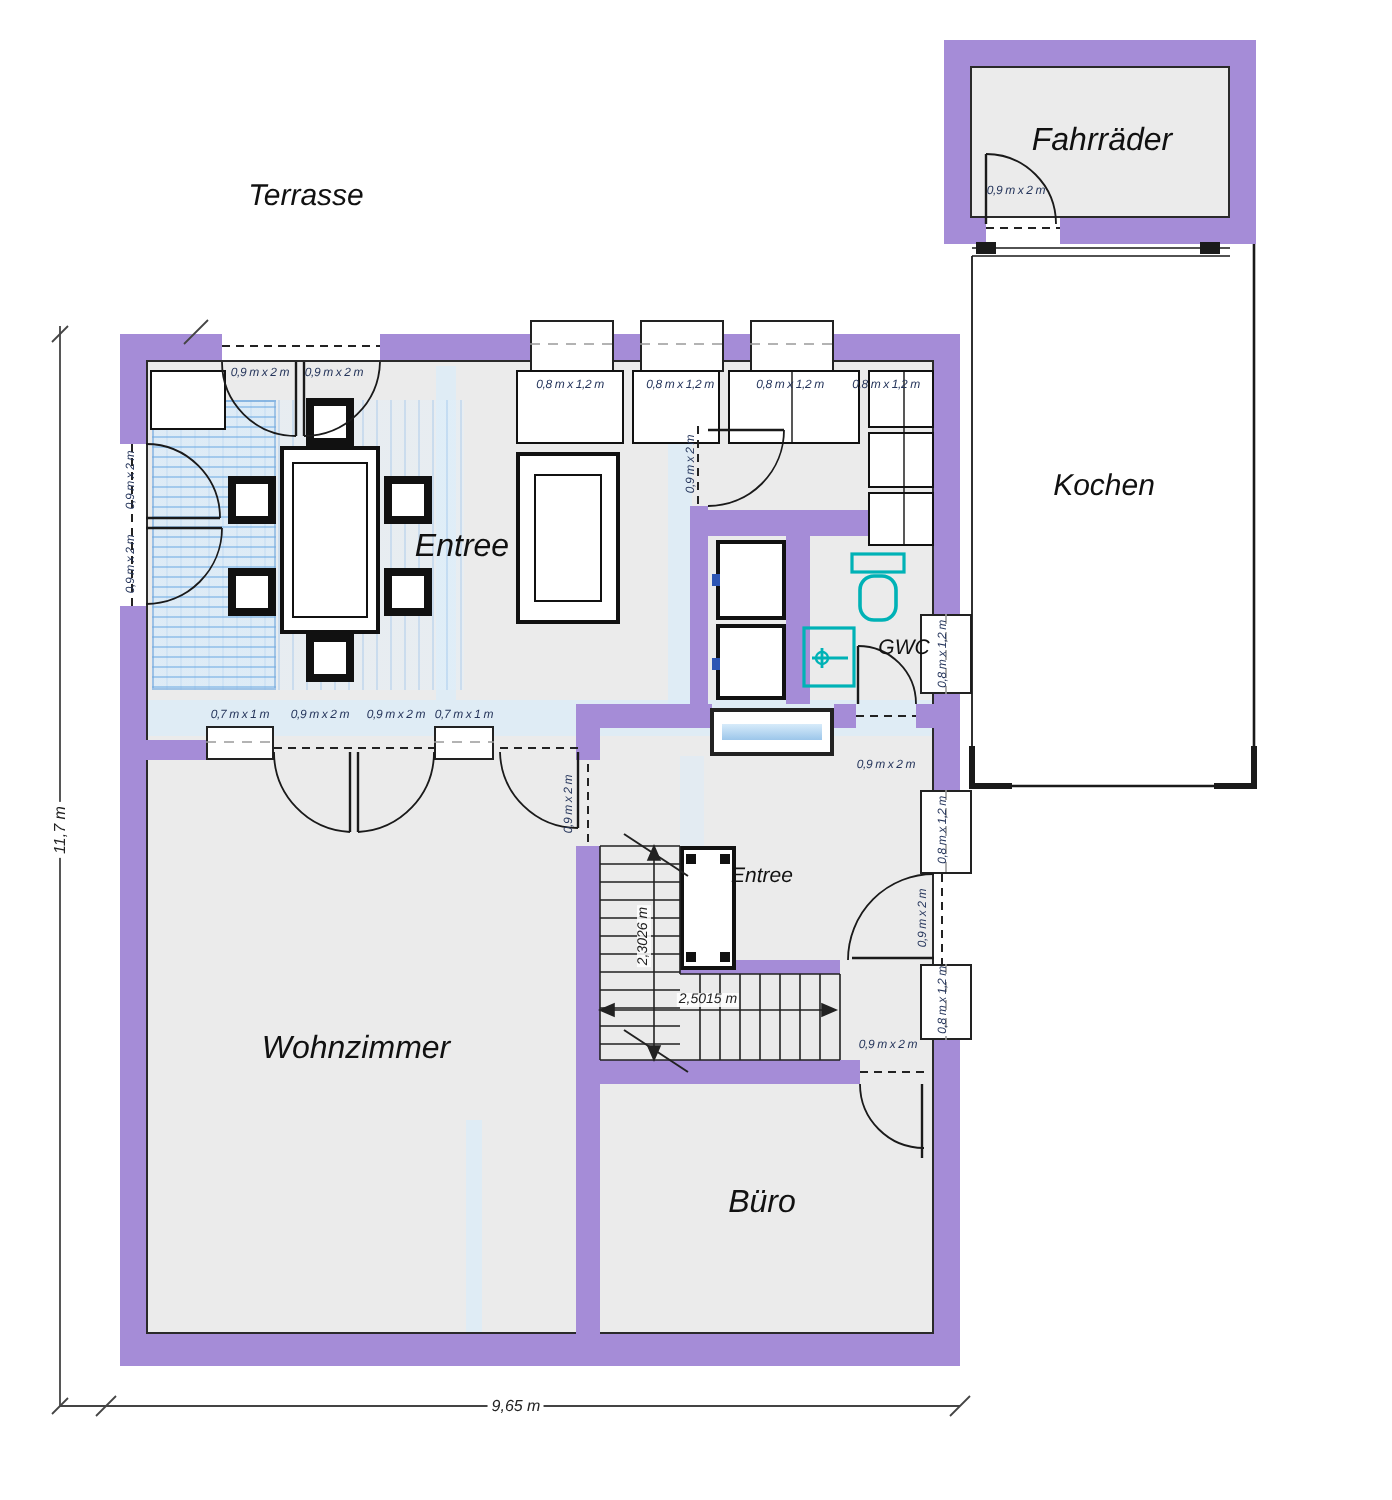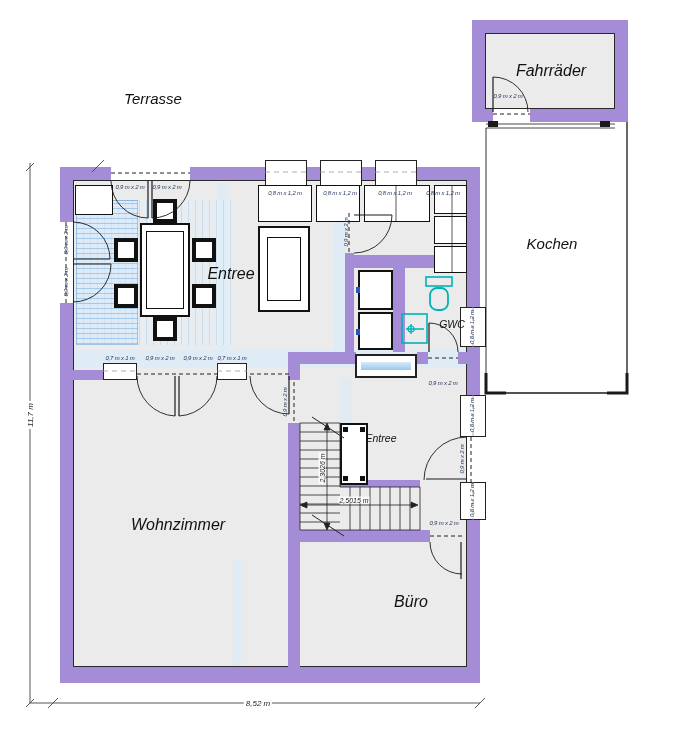--- a/index.html
+++ b/index.html
@@ -236,24 +236,24 @@
     </g>
   </svg>
 
   <div class="room-label big" style="left:153px;top:98px;">Terrasse</div>
   <div class="room-label med" style="left:551px;top:71px;">Fahrräder</div>
   <div class="room-label big" style="left:552px;top:243px;">Kochen</div>
   <div class="room-label med" style="left:231px;top:274px;">Entree</div>
   <div class="room-label" style="left:452px;top:324px;font-size:10.5px;">GWC</div>
   <div class="room-label" style="left:381px;top:438px;font-size:10.5px;text-align:center;">Entree</div>
   <div class="room-label med" style="left:178px;top:525px;">Wohnzimmer</div>
-  <div class="room-label med" style="left:381px;top:602px;margin-left:30px;">Büro</div>
+  <div class="room-label med" style="left:381px;top:602px;">Büro</div>
 
   <div class="dim dimr" style="left:30px;top:415px;">11,7 m</div>
-  <div class="dim" style="left:258px;top:703px;">8,52 m</div>
+  <div class="dim" style="left:258px;top:703px;">9,65 m</div>
   <div class="sdim sdimr" style="left:322px;top:468px;">2,3026 m</div>
   <div class="sdim" style="left:354px;top:500px;">2,5015 m</div>
 
   <div class="sz" style="left:130px;top:187px;">0,9 m x 2 m</div>
   <div class="sz" style="left:167px;top:187px;">0,9 m x 2 m</div>
   <div class="sz" style="left:285px;top:193px;">0,8 m x 1,2 m</div>
   <div class="sz" style="left:340px;top:193px;">0,8 m x 1,2 m</div>
   <div class="sz" style="left:395px;top:193px;">0,8 m x 1,2 m</div>
   <div class="sz" style="left:443px;top:193px;">0,8 m x 1,2 m</div>
   <div class="sz szr" style="left:66px;top:240px;">0,9 m x 2 m</div>

